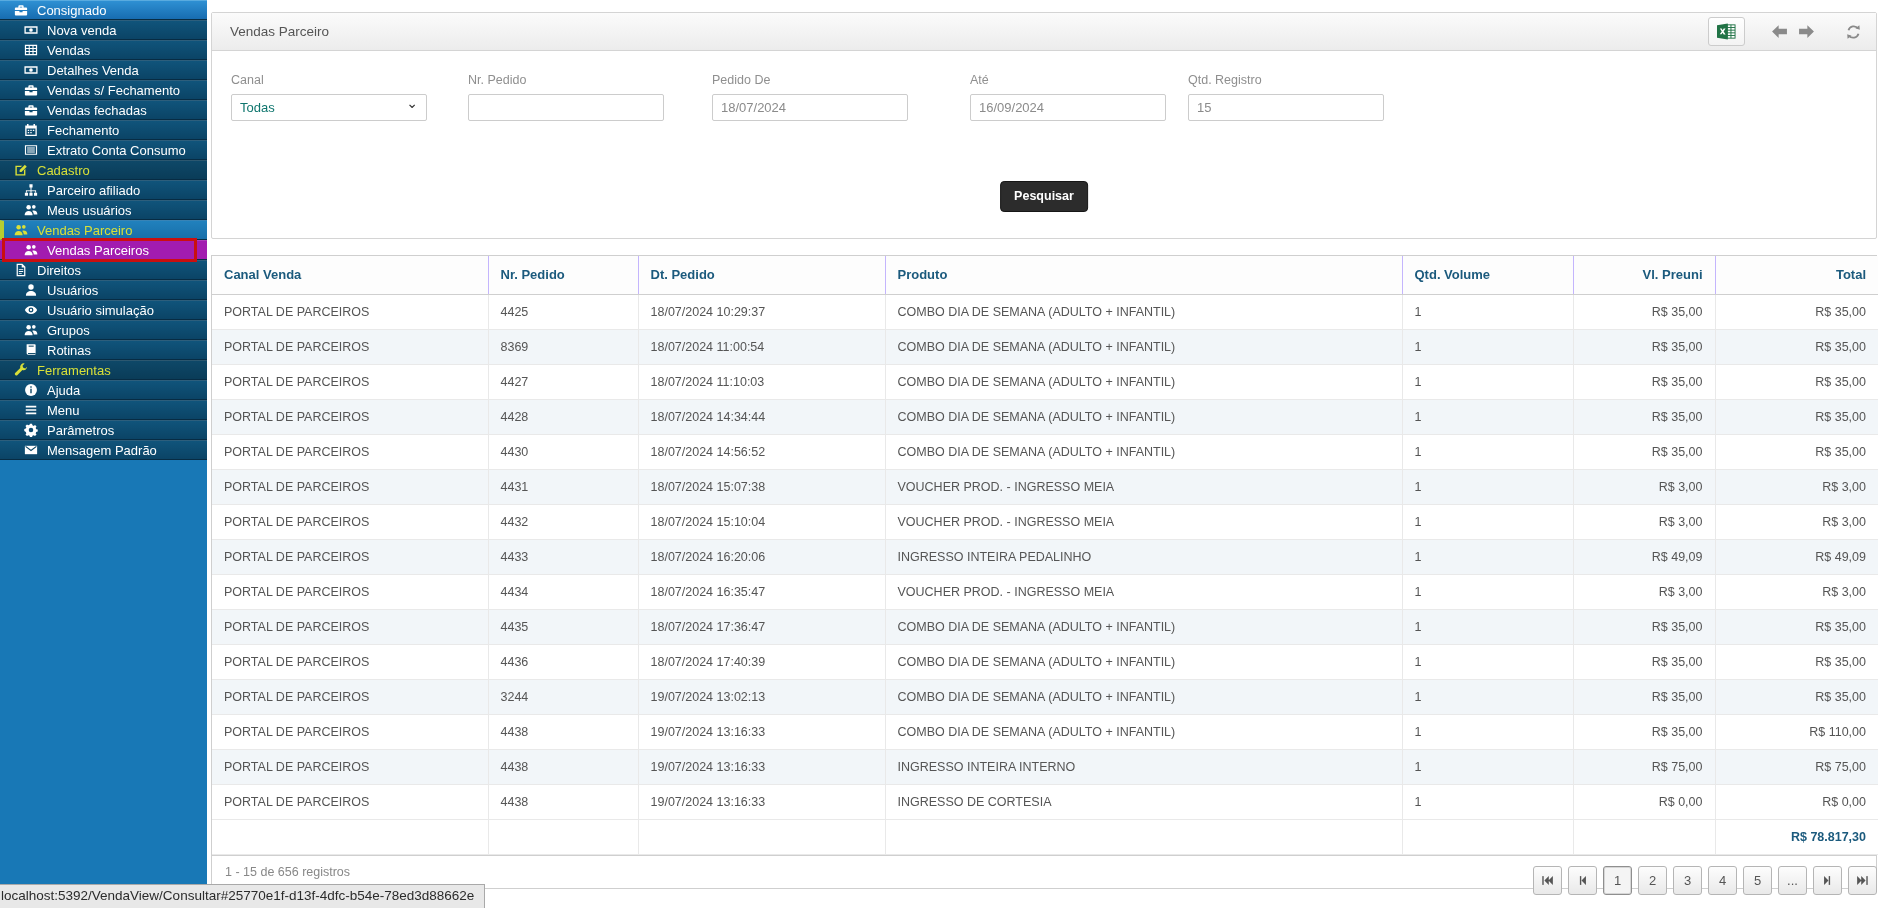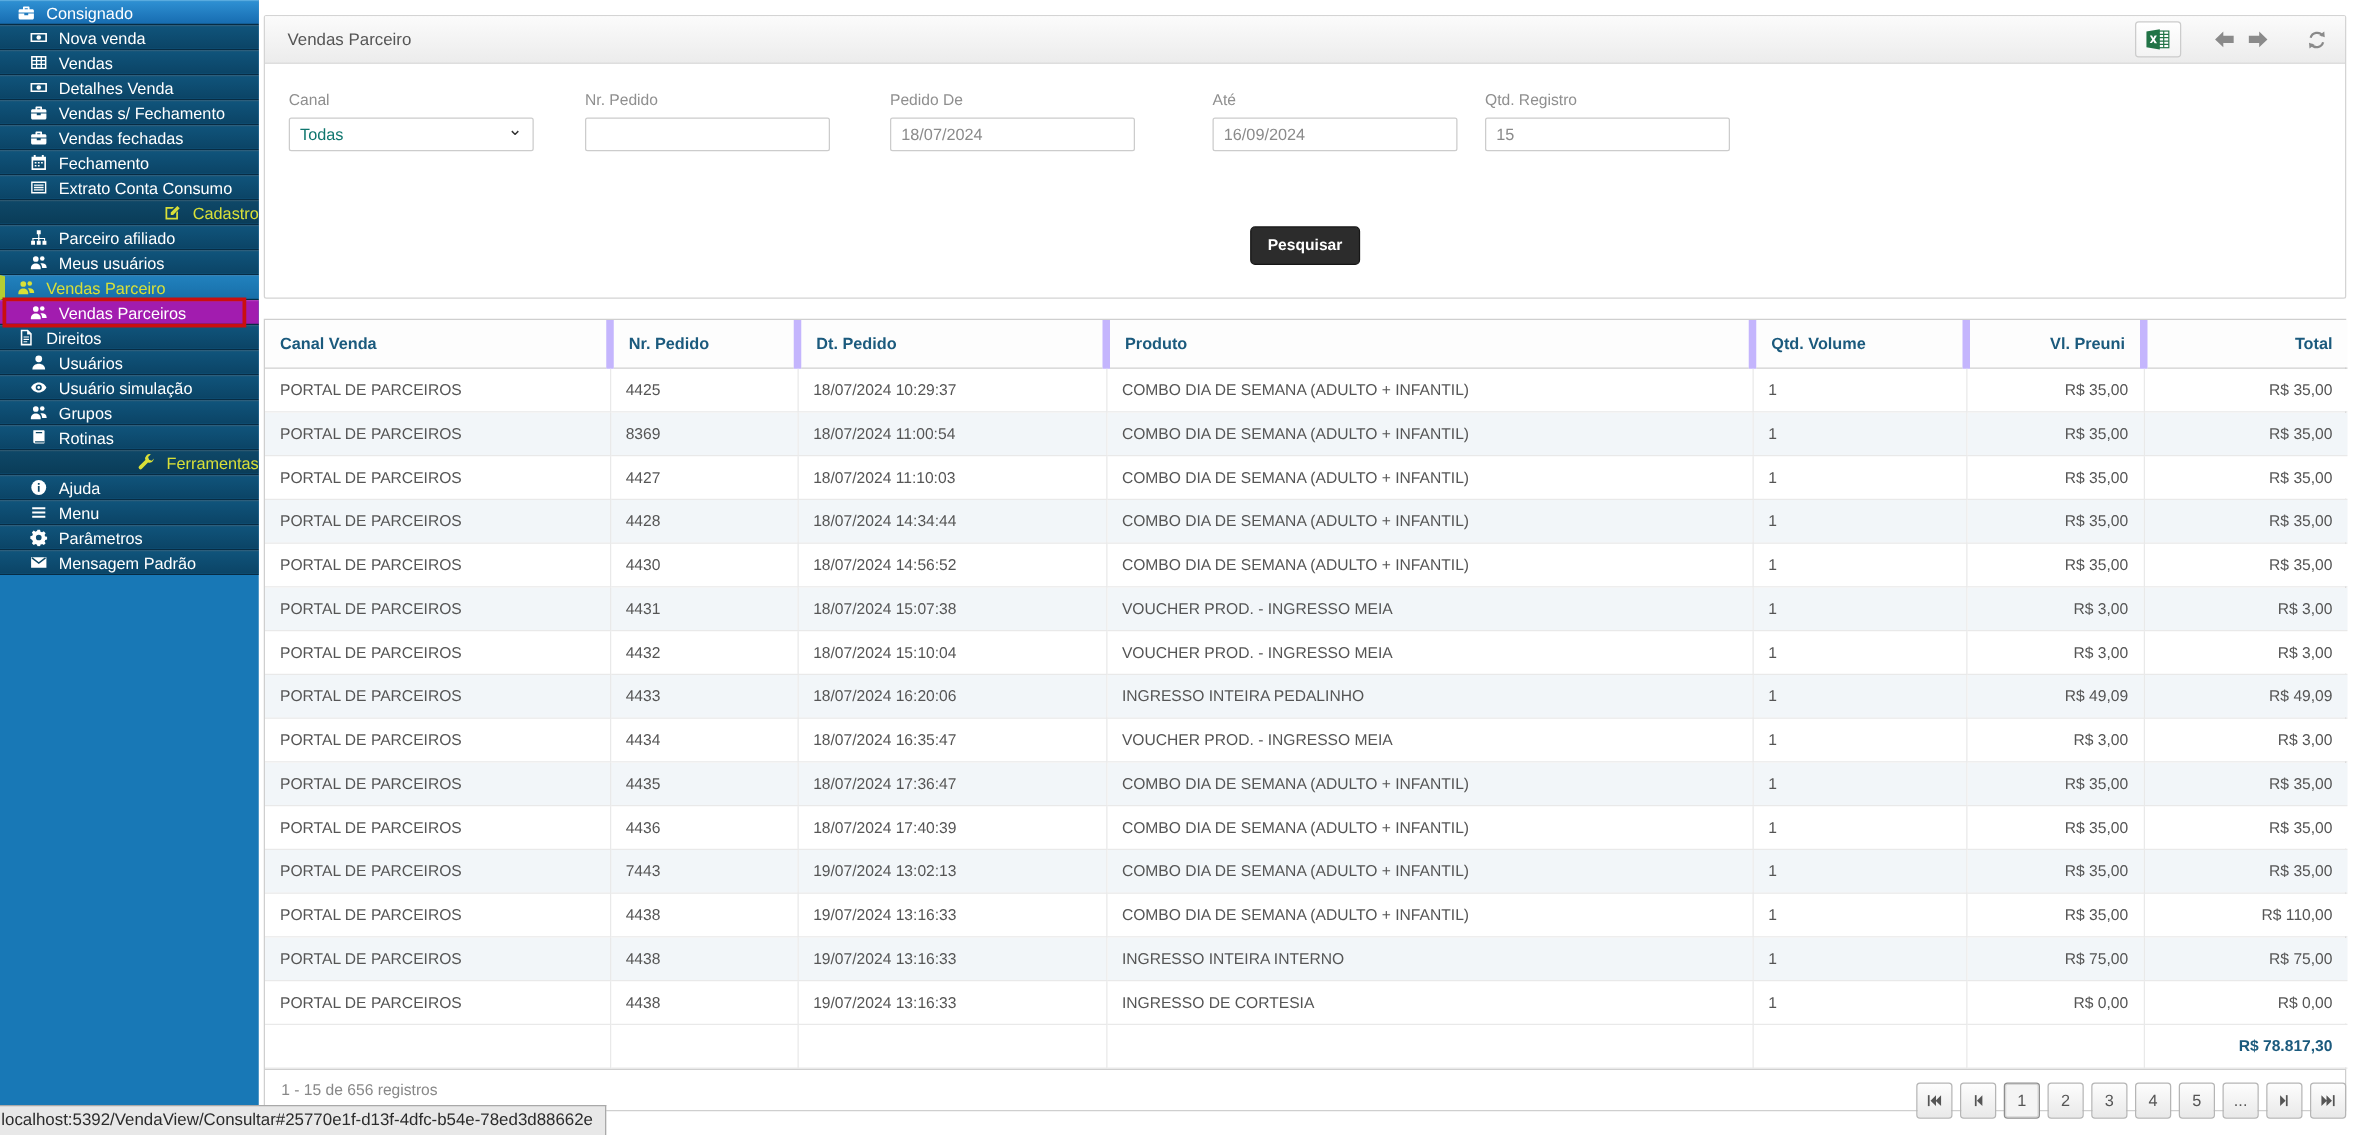--- a/index.html
+++ b/index.html
@@ -9,21 +9,21 @@
   
   .sidebar { position:absolute; left:0; top:0; width:207px; height:908px;
              background:var(--sidebar_blue,#1878b6); z-index:2; }
   .sb-item { position:relative; height:20px; display:flex; align-items:center; gap:9px;
              padding-left:13px; color:#fff; font-size:13px; cursor:pointer;
              background:linear-gradient(#10547b,#0b4466);
              border-top:1px solid rgba(255,255,255,.14); border-bottom:1px solid #072c44; }
   .sb-item.lvl1 { padding-left:23px; }
   .sb-ico { display:flex; width:15px; justify-content:center; flex:0 0 auto; }
   .sb-item.state-active-blue { background:linear-gradient(#2e90d3,#176cb0); border-top-color:#59abdf; }
-  .sb-item.state-yellow { color:var(--accent_yellow,#d9e038); background:linear-gradient(#0e4868,#0a3c58);justify-content:flex-end; }
+  .sb-item.state-yellow { color:var(--accent_yellow,#d9e038); background:linear-gradient(#0e4868,#0a3c58); }
   .sb-item.state-active-section { color:var(--accent_yellow,#d9e038);
              background:linear-gradient(#2181bd,#186fa9);
              border-left:4px solid #b5cd31; padding-left:9px; }
   .sb-item.state-red { background:#a21caf; z-index:3; }
   .sb-item.state-red::after { content:""; position:absolute; left:2px; right:10px; top:-3px; bottom:-3px;
              border:3px solid var(--highlight_red,#ca0f0f); pointer-events:none; }
 
   
   .main { position:absolute; left:207px; top:0; right:0; bottom:0; background:#fff; }
 
@@ -52,21 +52,21 @@
                      color:#333; pointer-events:none; }
   .search-btn { position:absolute; left:50%; transform:translateX(-50%); top:130px;
                 background:var(--button_dark,#2c2c2c); color:#fff; font-weight:bold; font-size:12.5px;
                 padding:7px 13px 8px; border:1px solid #161616; border-radius:4px; cursor:pointer;
                 font-family:"Liberation Sans","DejaVu Sans",sans-serif; }
 
   
   .grid { position:absolute; left:4px; top:255px; width:1666px; border:1px solid #cfcfcf; background:#fff; }
   table { border-collapse:collapse; table-layout:fixed; width:100%; }
   th { height:38px; text-align:left; font-size:13px; color:var(--header_blue,#1b5a7d);
-       padding:0 12px; border-right:6px solid #c4b5fd; border-bottom:1px solid #cfcfcf;
+       padding:0 12px; border-right:1px solid #c4b5fd; border-bottom:1px solid #cfcfcf;
        background:#fdfdfd; font-weight:bold; white-space:nowrap; }
   td { height:35px; font-size:12.5px; color:#555; padding:0 12px;
        border-right:1px solid #e9e9e9; border-bottom:1px solid #e9e9e9;
        overflow:hidden; white-space:nowrap; background:#fff; }
   th:last-child, td:last-child { border-right:none; }
   tbody tr:nth-child(even) td { background:#f2f6f9; }
   th:nth-child(6), th:nth-child(7), td:nth-child(6), td:nth-child(7) { text-align:right; }
   tr.total-row td { background:#fff !important; font-weight:bold; color:var(--header_blue,#1b5a7d);
                     border-top:1px solid #cfcfcf; }
   .grid-footer { height:33px; display:flex; align-items:center; padding-left:13px;
@@ -477,21 +477,21 @@
             <td>PORTAL DE PARCEIROS</td>
             <td>4436</td>
             <td>18/07/2024 17:40:39</td>
             <td>COMBO DIA DE SEMANA (ADULTO + INFANTIL)</td>
             <td>1</td>
             <td>R$ 35,00</td>
             <td>R$ 35,00</td>
           </tr>
           <tr>
             <td>PORTAL DE PARCEIROS</td>
-            <td>7443</td>
+            <td>3244</td>
             <td>19/07/2024 13:02:13</td>
             <td>COMBO DIA DE SEMANA (ADULTO + INFANTIL)</td>
             <td>1</td>
             <td>R$ 35,00</td>
             <td>R$ 35,00</td>
           </tr>
           <tr>
             <td>PORTAL DE PARCEIROS</td>
             <td>4438</td>
             <td>19/07/2024 13:16:33</td>

